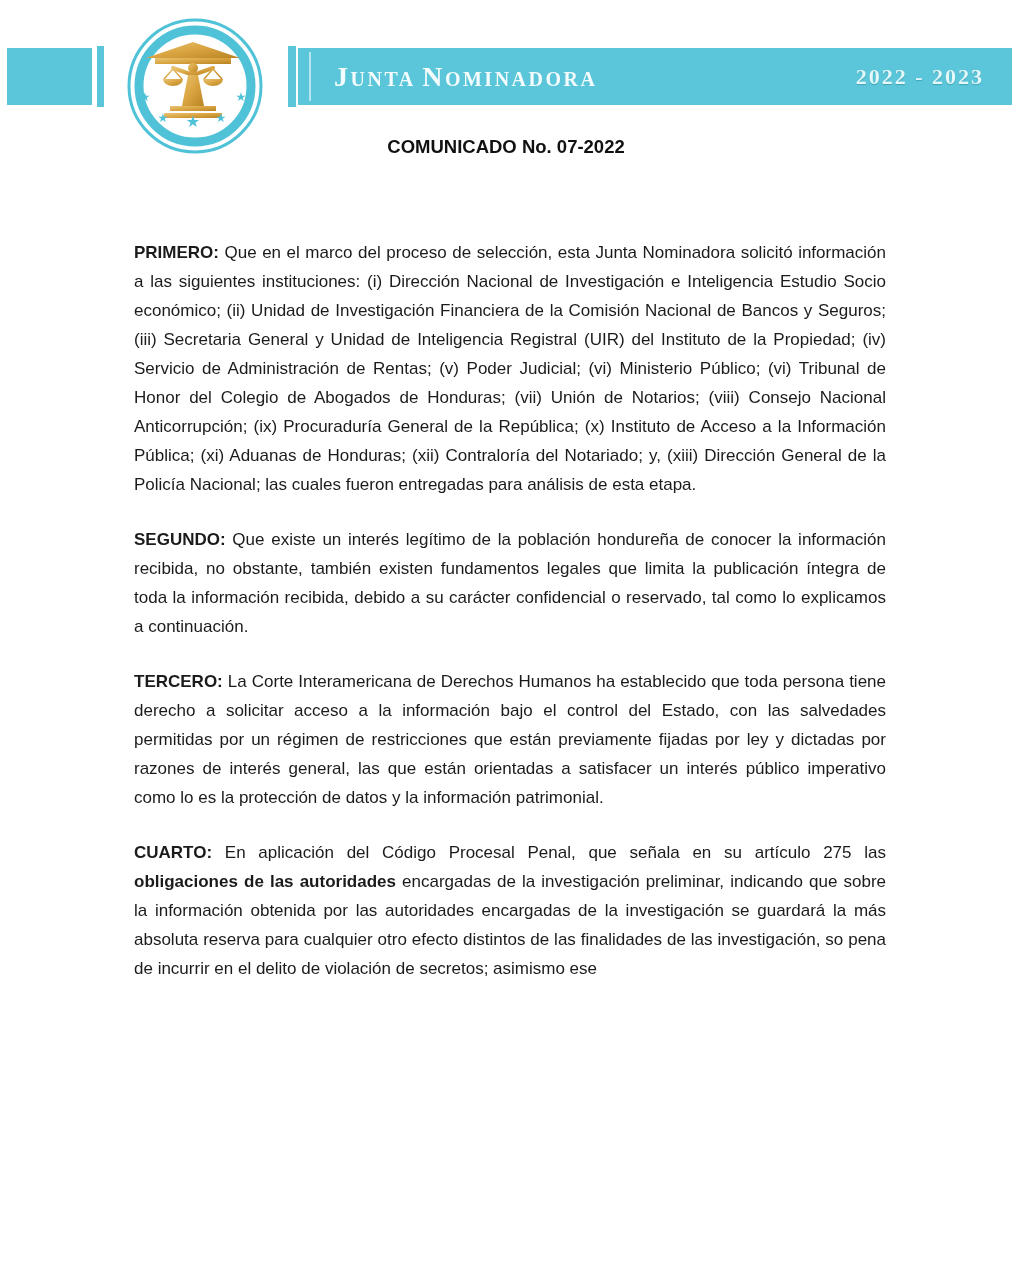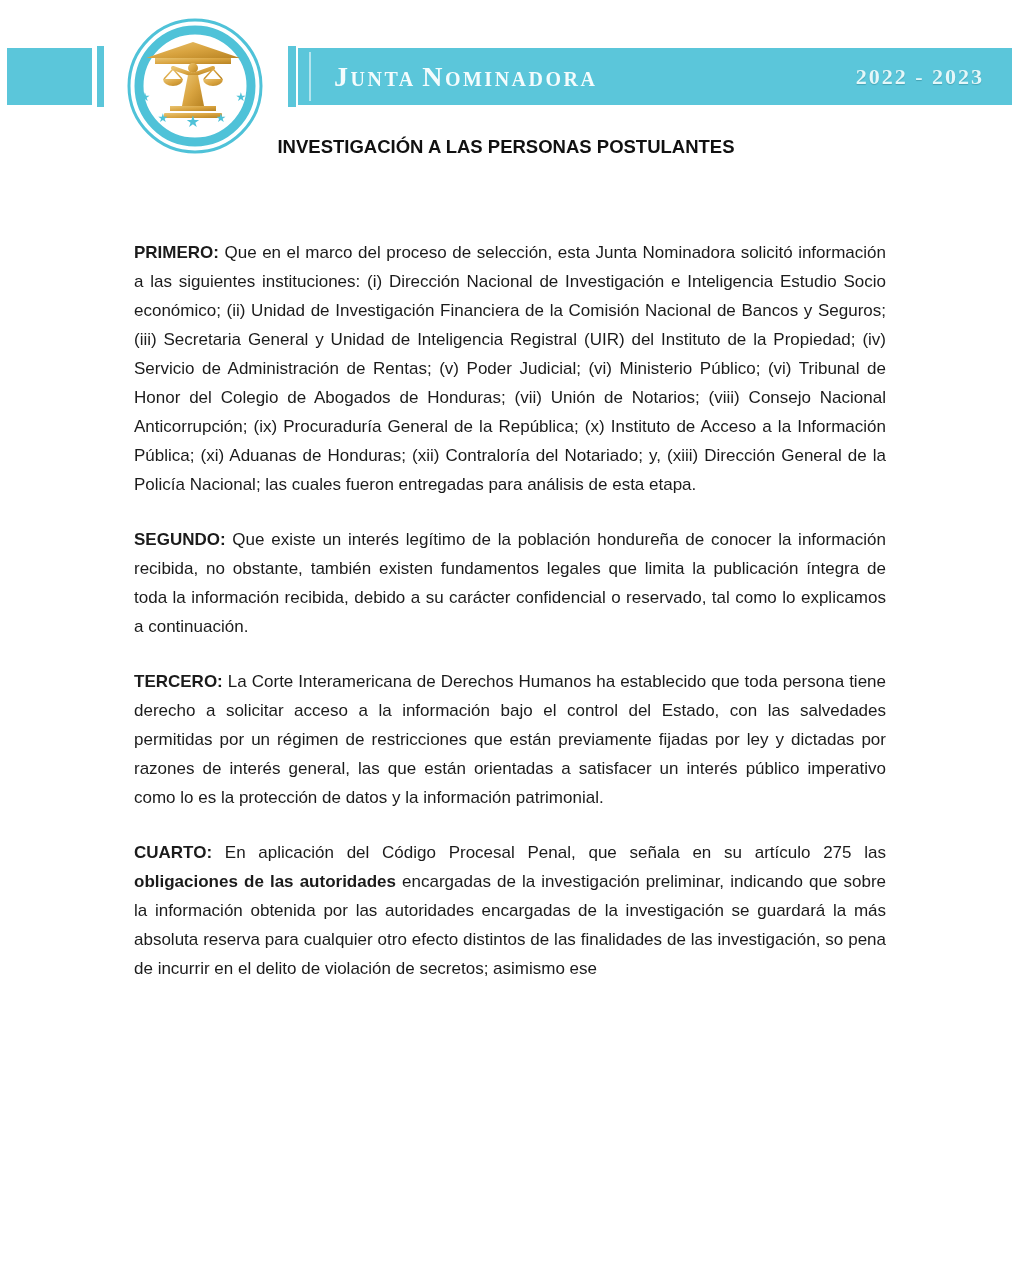--- a/index.html
+++ b/index.html
@@ -121,21 +121,21 @@
     <g fill="var(--ring)" font-family="DejaVu Sans, sans-serif" text-anchor="middle">
       <text x="20" y="85" font-size="12">★</text>
       <text x="116" y="85" font-size="12">★</text>
       <text x="38" y="106" font-size="12">★</text>
       <text x="68" y="111" font-size="16">★</text>
       <text x="96" y="106" font-size="12">★</text>
     </g>
   </svg>
 
   <div class="doc-title">
-    <div>INVESTIGACIÓN A LAS PERSONAS POSTULANTES</div>
+    <div>COMUNICADO No. 07-2022</div>
   </div>
 
   <div class="doc-body">
       <p><b>PRIMERO:</b><span> Que en el marco del proceso de selección, esta Junta Nominadora solicitó información a las siguientes instituciones: (i) Dirección Nacional de Investigación e Inteligencia Estudio Socio económico; (ii) Unidad de Investigación Financiera de la Comisión Nacional de Bancos y Seguros; (iii) Secretaria General y Unidad de Inteligencia Registral (UIR) del Instituto de la Propiedad; (iv) Servicio de Administración de Rentas; (v) Poder Judicial; (vi) Ministerio Público; (vi) Tribunal de Honor del Colegio de Abogados de Honduras; (vii) Unión de Notarios; (viii) Consejo Nacional Anticorrupción; (ix) Procuraduría General de la República; (x) Instituto de Acceso a la Información Pública; (xi) Aduanas de Honduras; (xii) Contraloría del Notariado; y, (xiii) Dirección General de la Policía Nacional; las cuales fueron entregadas para análisis de esta etapa.</span></p>
       <p><b>SEGUNDO:</b><span> Que existe un interés legítimo de la población hondureña de conocer la información recibida, no obstante, también existen fundamentos legales que limita la publicación íntegra de toda la información recibida, debido a su carácter confidencial o reservado, tal como lo explicamos a continuación.</span></p>
       <p><b>TERCERO:</b><span> La Corte Interamericana de Derechos Humanos ha establecido que toda persona tiene derecho a solicitar acceso a la información bajo el control del Estado, con las salvedades permitidas por un régimen de restricciones que están previamente fijadas por ley y dictadas por razones de interés general, las que están orientadas a satisfacer un interés público imperativo como lo es la protección de datos y la información patrimonial.</span></p>
       <p><b>CUARTO:</b><span> En aplicación del Código Procesal Penal, que señala en su artículo 275 las </span><b>obligaciones de las autoridades</b><span> encargadas de la investigación preliminar, indicando que sobre la información obtenida por las autoridades encargadas de la investigación se guardará la más absoluta reserva para cualquier otro efecto distintos de las finalidades de las investigación, so pena de incurrir en el delito de violación de secretos; asimismo ese</span></p>
     </div>
 
   <div class="footer-band"></div>

